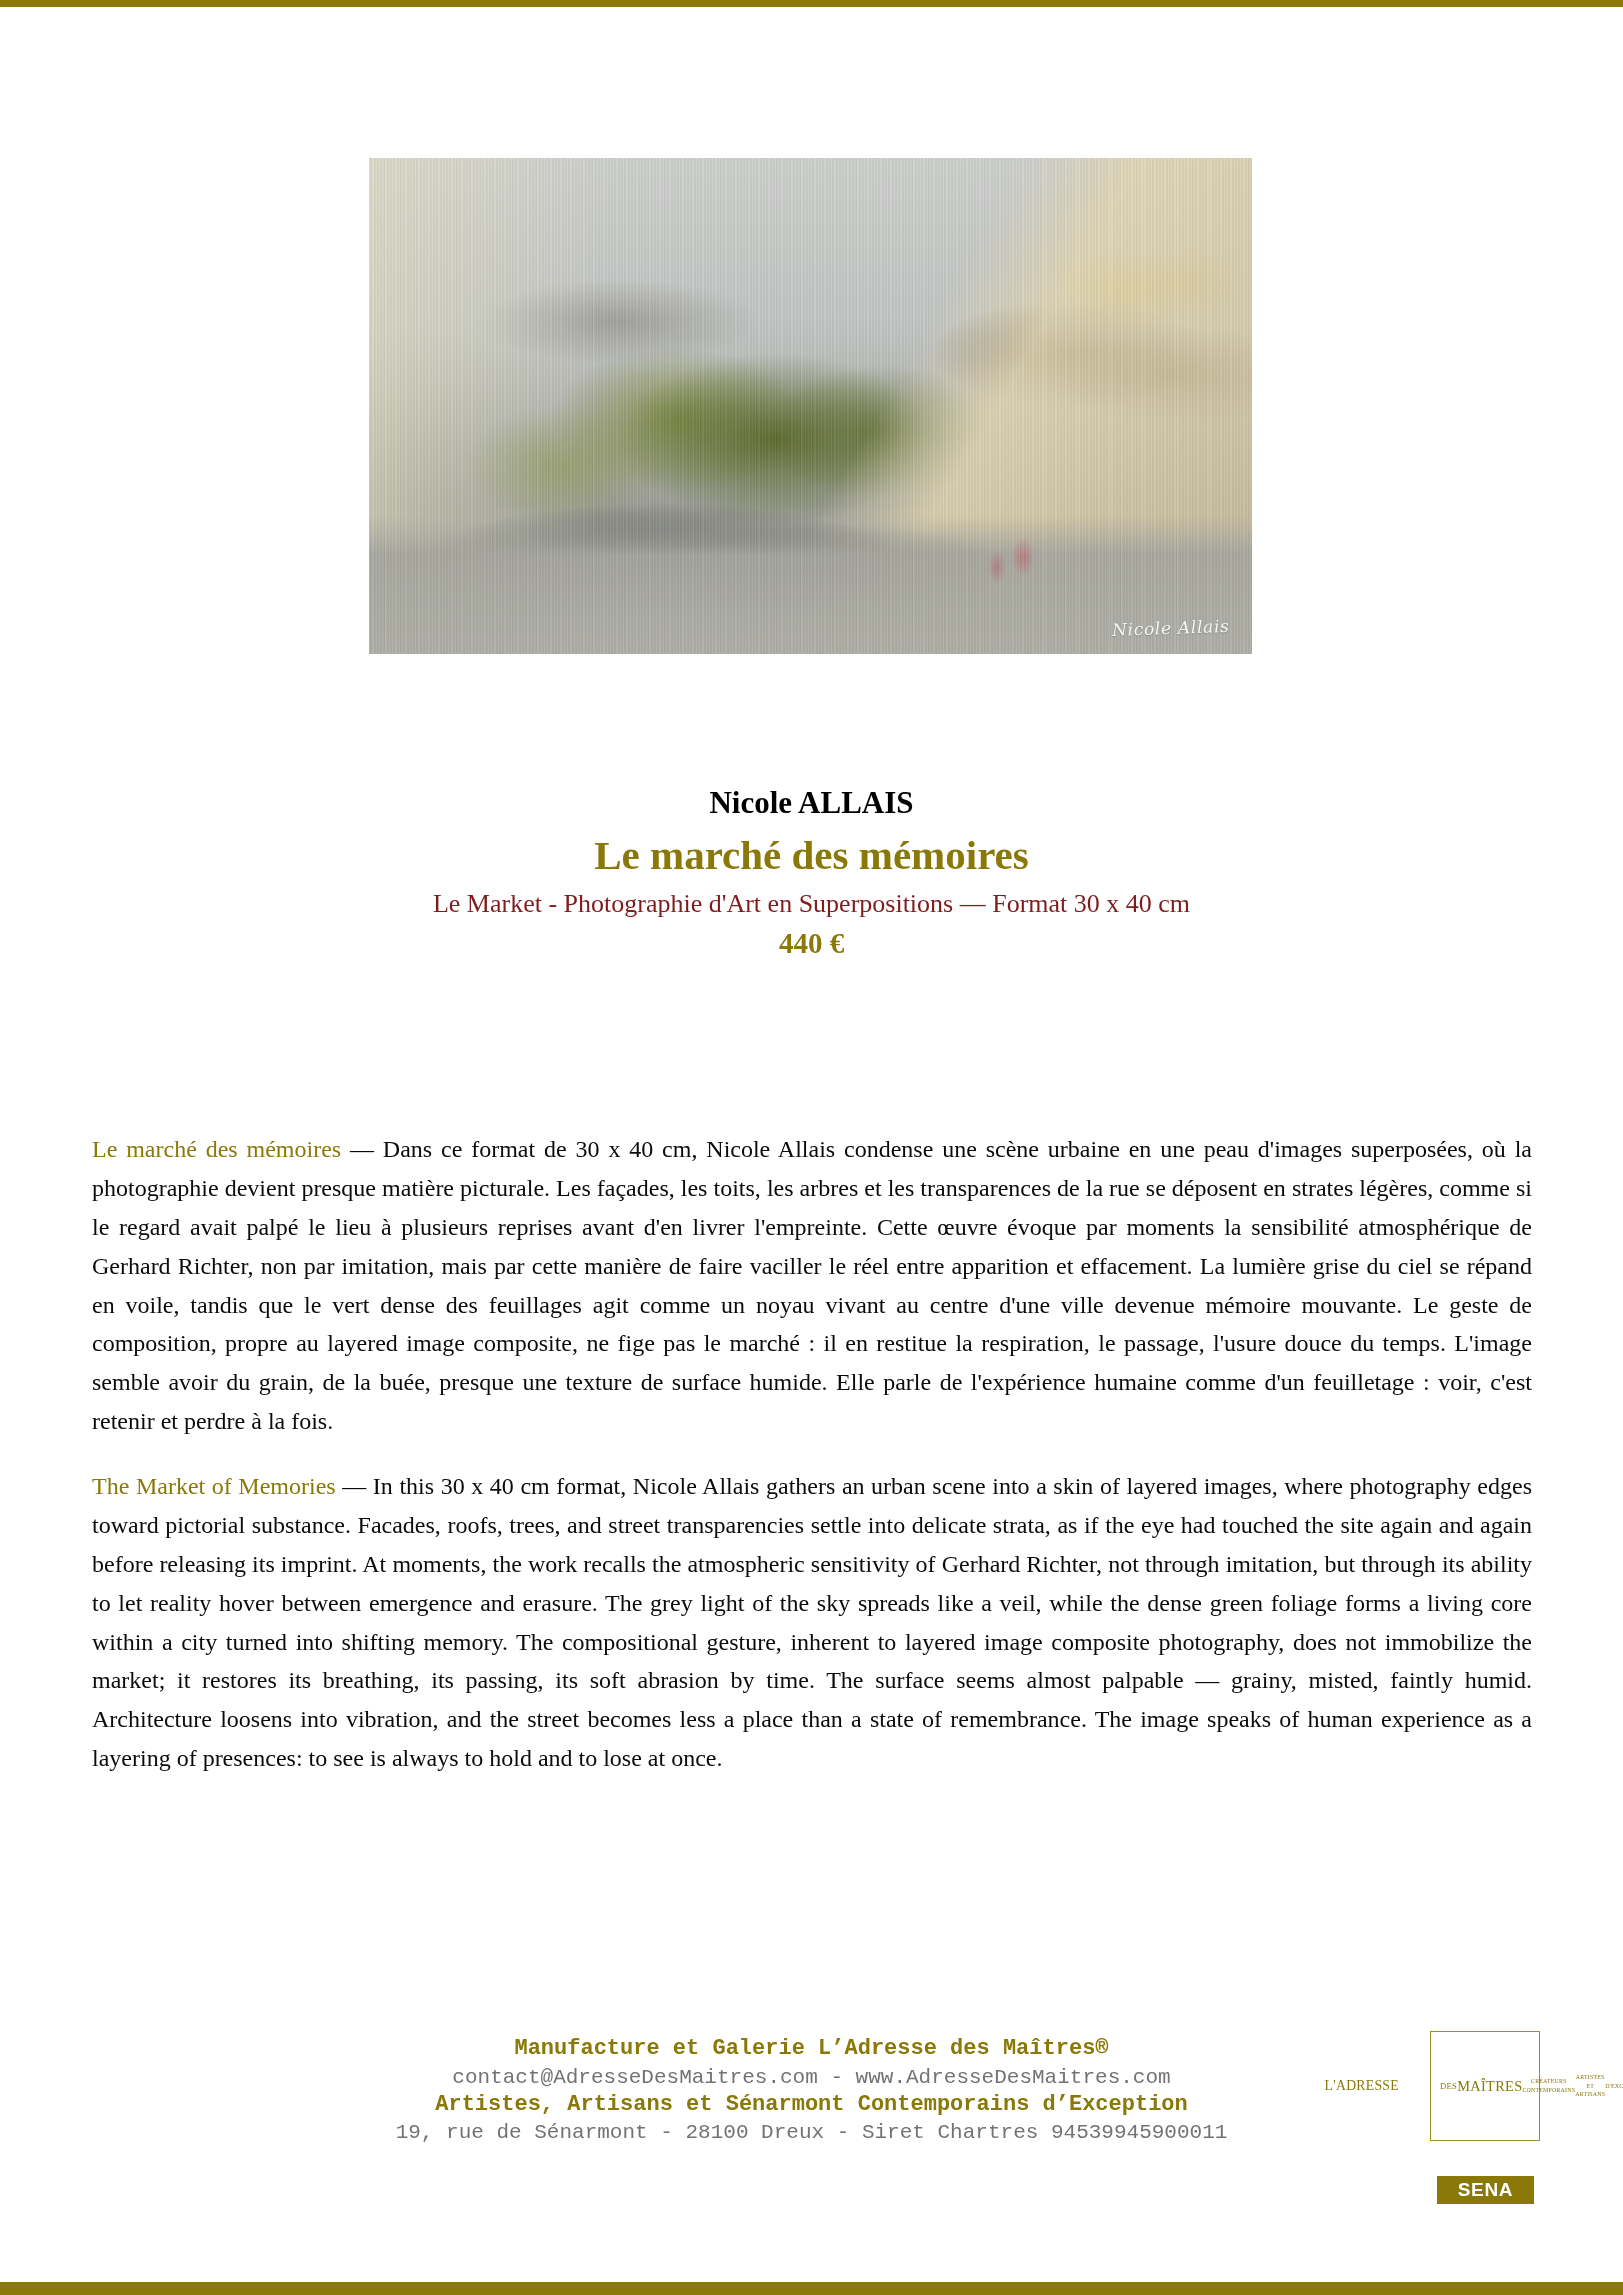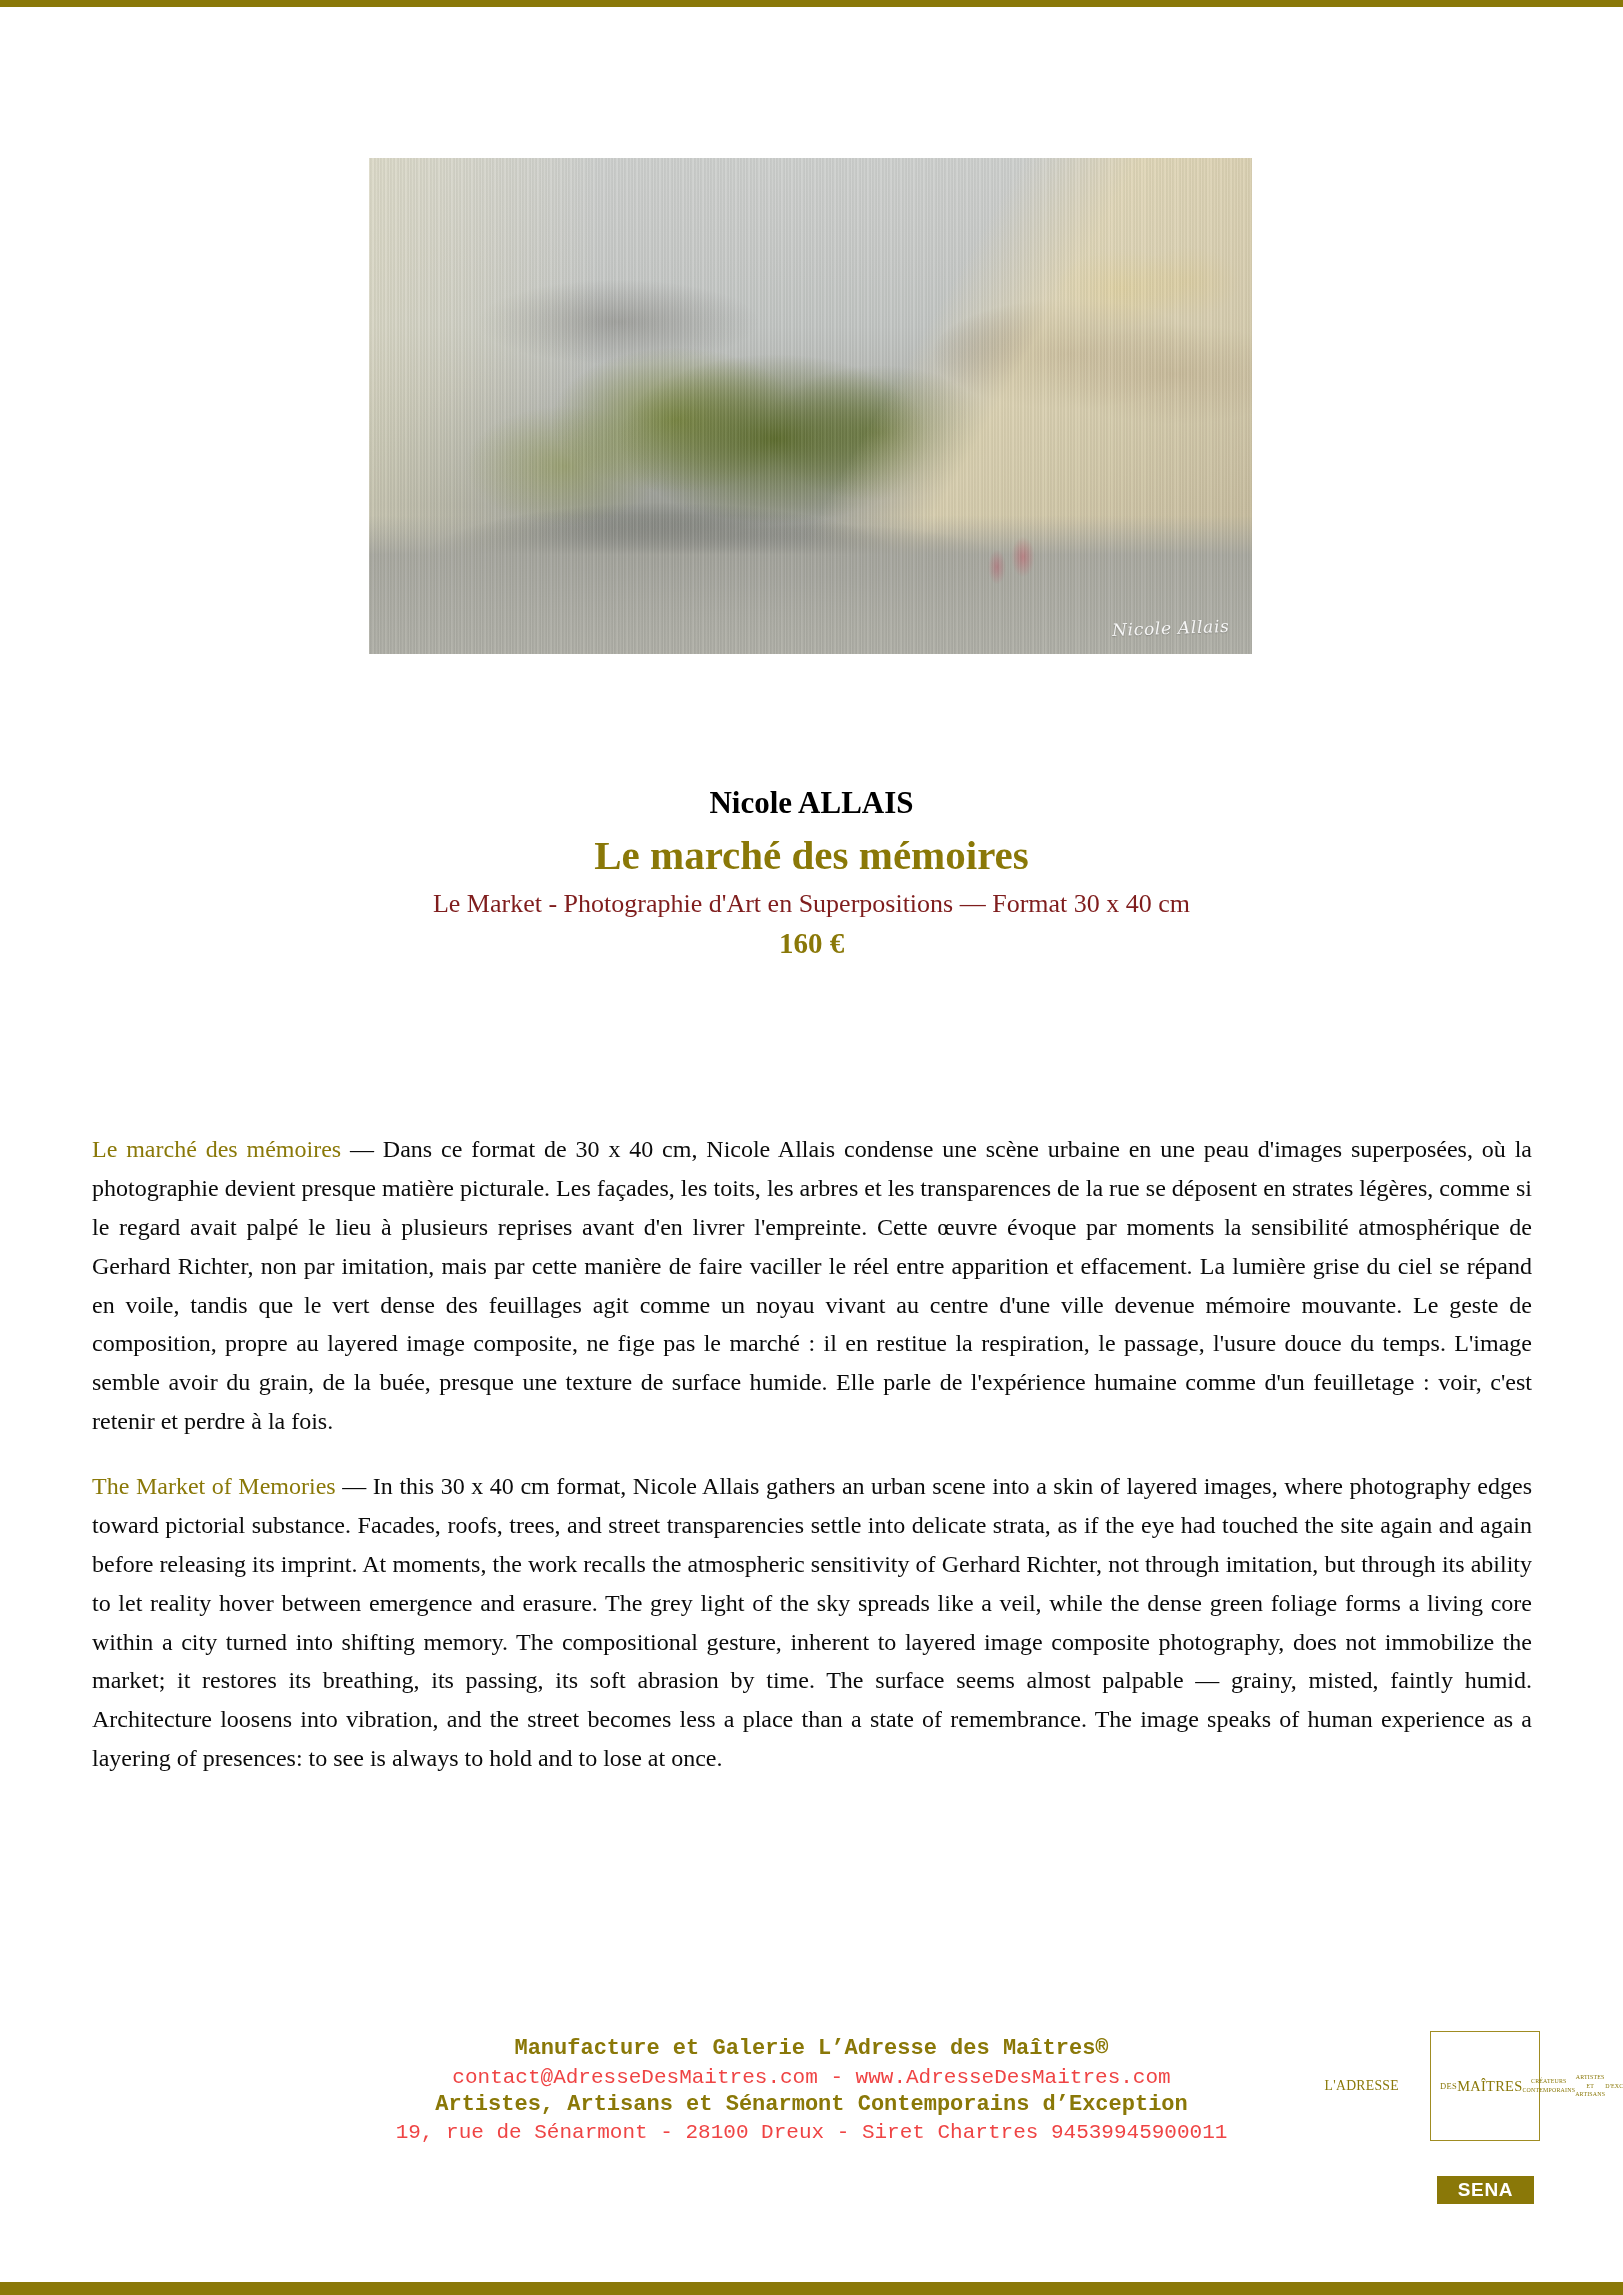--- a/index.html
+++ b/index.html
@@ -174,21 +174,21 @@
     font-family: Liberation Mono, monospace;
   }
   .footer-line.strong {
     font-size: 22px;
     font-weight: bold;
     color: #8a7808;
   }
   .footer-line.plain {
     font-size: 21px;
     font-weight: normal;
-    color: #ef4444;
+    color: #737373;
   }
 
   
   .brand-mark {
     position: absolute;
     left: 1430px;
     top: 2031px;
     width: 110px;
     height: 110px;
     border: 1.3px solid #a08c22;
@@ -242,21 +242,21 @@
 <div class="artwork-wrap">
   <div class="artwork"></div>
   <div class="artwork-grain"></div>
   <div class="artwork-signature">Nicole Allais</div>
 </div>
 
 <div class="title-block">
   <div class="artist-name">Nicole ALLAIS</div>
   <div class="artwork-title">Le marché des mémoires</div>
   <div class="artwork-subtitle">Le Market - Photographie d'Art en Superpositions — Format 30 x 40 cm</div>
-  <div class="artwork-price">160 €</div>
+  <div class="artwork-price">440 €</div>
 </div>
 
 <div class="body-text">
 
   <p class="para">
     <span class="lede">Le marché des mémoires</span><span> — </span><span>Dans ce format de 30 x 40 cm, Nicole Allais condense une scène urbaine en une peau d'images superposées, où la photographie devient presque matière picturale. Les façades, les toits, les arbres et les transparences de la rue se déposent en strates légères, comme si le regard avait palpé le lieu à plusieurs reprises avant d'en livrer l'empreinte. Cette œuvre évoque par moments la sensibilité atmosphérique de Gerhard Richter, non par imitation, mais par cette manière de faire vaciller le réel entre apparition et effacement. La lumière grise du ciel se répand en voile, tandis que le vert dense des feuillages agit comme un noyau vivant au centre d'une ville devenue mémoire mouvante. Le geste de composition, propre au layered image composite, ne fige pas le marché : il en restitue la respiration, le passage, l'usure douce du temps. L'image semble avoir du grain, de la buée, presque une texture de surface humide. Elle parle de l'expérience humaine comme d'un feuilletage : voir, c'est retenir et perdre à la fois.</span>
   </p>
 
   <p class="para">
     <span class="lede">The Market of Memories</span><span> — </span><span>In this 30 x 40 cm format, Nicole Allais gathers an urban scene into a skin of layered images, where photography edges toward pictorial substance. Facades, roofs, trees, and street transparencies settle into delicate strata, as if the eye had touched the site again and again before releasing its imprint. At moments, the work recalls the atmospheric sensitivity of Gerhard Richter, not through imitation, but through its ability to let reality hover between emergence and erasure. The grey light of the sky spreads like a veil, while the dense green foliage forms a living core within a city turned into shifting memory. The compositional gesture, inherent to layered image composite photography, does not immobilize the market; it restores its breathing, its passing, its soft abrasion by time. The surface seems almost palpable — grainy, misted, faintly humid. Architecture loosens into vibration, and the street becomes less a place than a state of remembrance. The image speaks of human experience as a layering of presences: to see is always to hold and to lose at once.</span>

